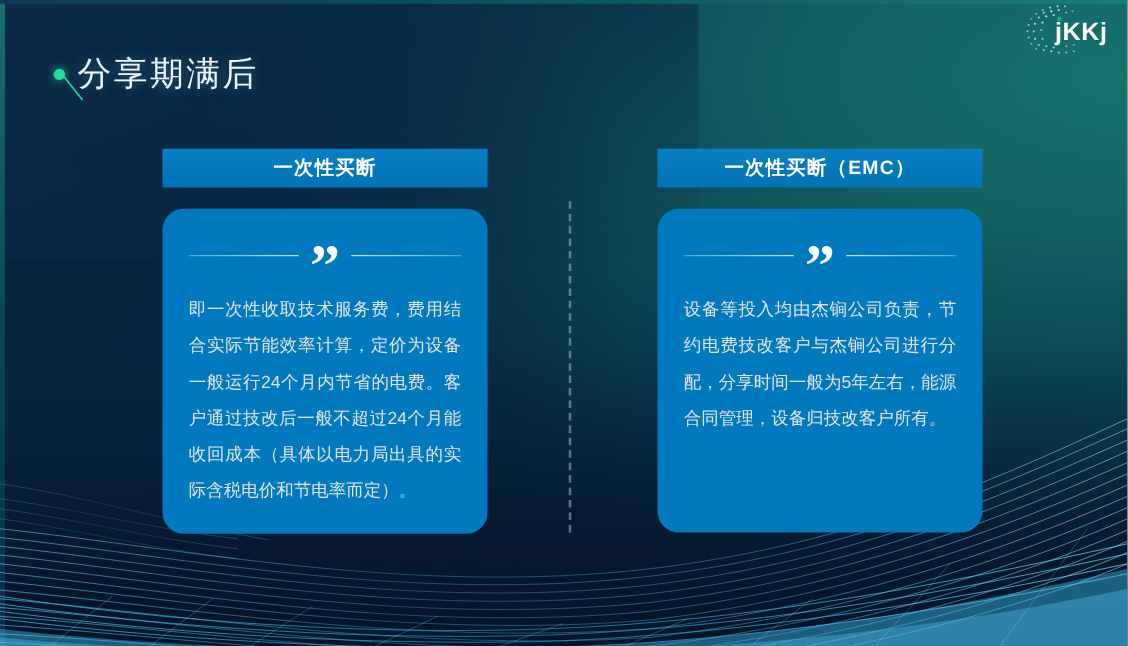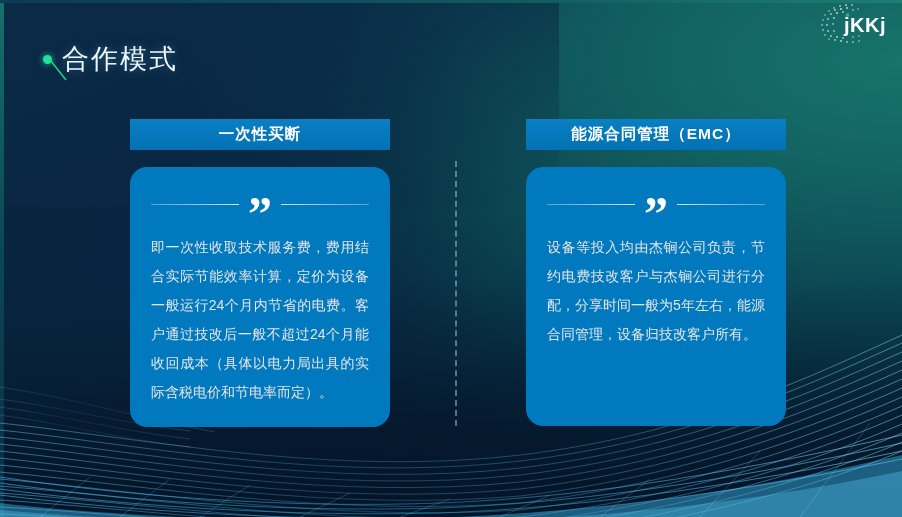--- a/index.html
+++ b/index.html
@@ -253,39 +253,39 @@
             <stop offset="0.28" stop-color="#29c9bc"></stop>
             <stop offset="0.62" stop-color="#3aa6d8" stop-opacity="0.75"></stop>
             <stop offset="1" stop-color="#4b90c8" stop-opacity="0.05"></stop>
           </linearGradient>
         </defs>
         <path d="M7,6 L26,30" stroke="#22e09a" stroke-width="1.4" fill="none" opacity="0.95"></path>
         <path d="M26,30 L300,30" stroke="url(#ul)" stroke-width="1.6" fill="none"></path>
       </svg>
     </div>
     <div class="title-dot"></div>
-    <div class="title-text">合作模式</div>
+    <div class="title-text">分享期满后</div>
   </div>
 
   <div class="col-divider"></div>
 
   <div class="card-col left">
     <div class="card-header">一次性买断</div>
     <div class="card-body">
       <div class="quote-row">
         <span class="quote-rule l"></span>
         <span class="quote-mark">”</span>
         <span class="quote-rule r"></span>
       </div>
       <div class="card-text">即一次性收取技术服务费，费用结合实际节能效率计算，定价为设备一般运行24个月内节省的电费。客户通过技改后一般不超过24个月能收回成本（具体以电力局出具的实际含税电价和节电率而定）。</div>
     </div>
   </div>
 
   <div class="card-col right">
-    <div class="card-header">能源合同管理（EMC）</div>
+    <div class="card-header">一次性买断（EMC）</div>
     <div class="card-body">
       <div class="quote-row">
         <span class="quote-rule l"></span>
         <span class="quote-mark">”</span>
         <span class="quote-rule r"></span>
       </div>
       <div class="card-text">设备等投入均由杰锏公司负责，节约电费技改客户与杰锏公司进行分配，分享时间一般为5年左右，能源合同管理，设备归技改客户所有。</div>
     </div>
   </div>
 

